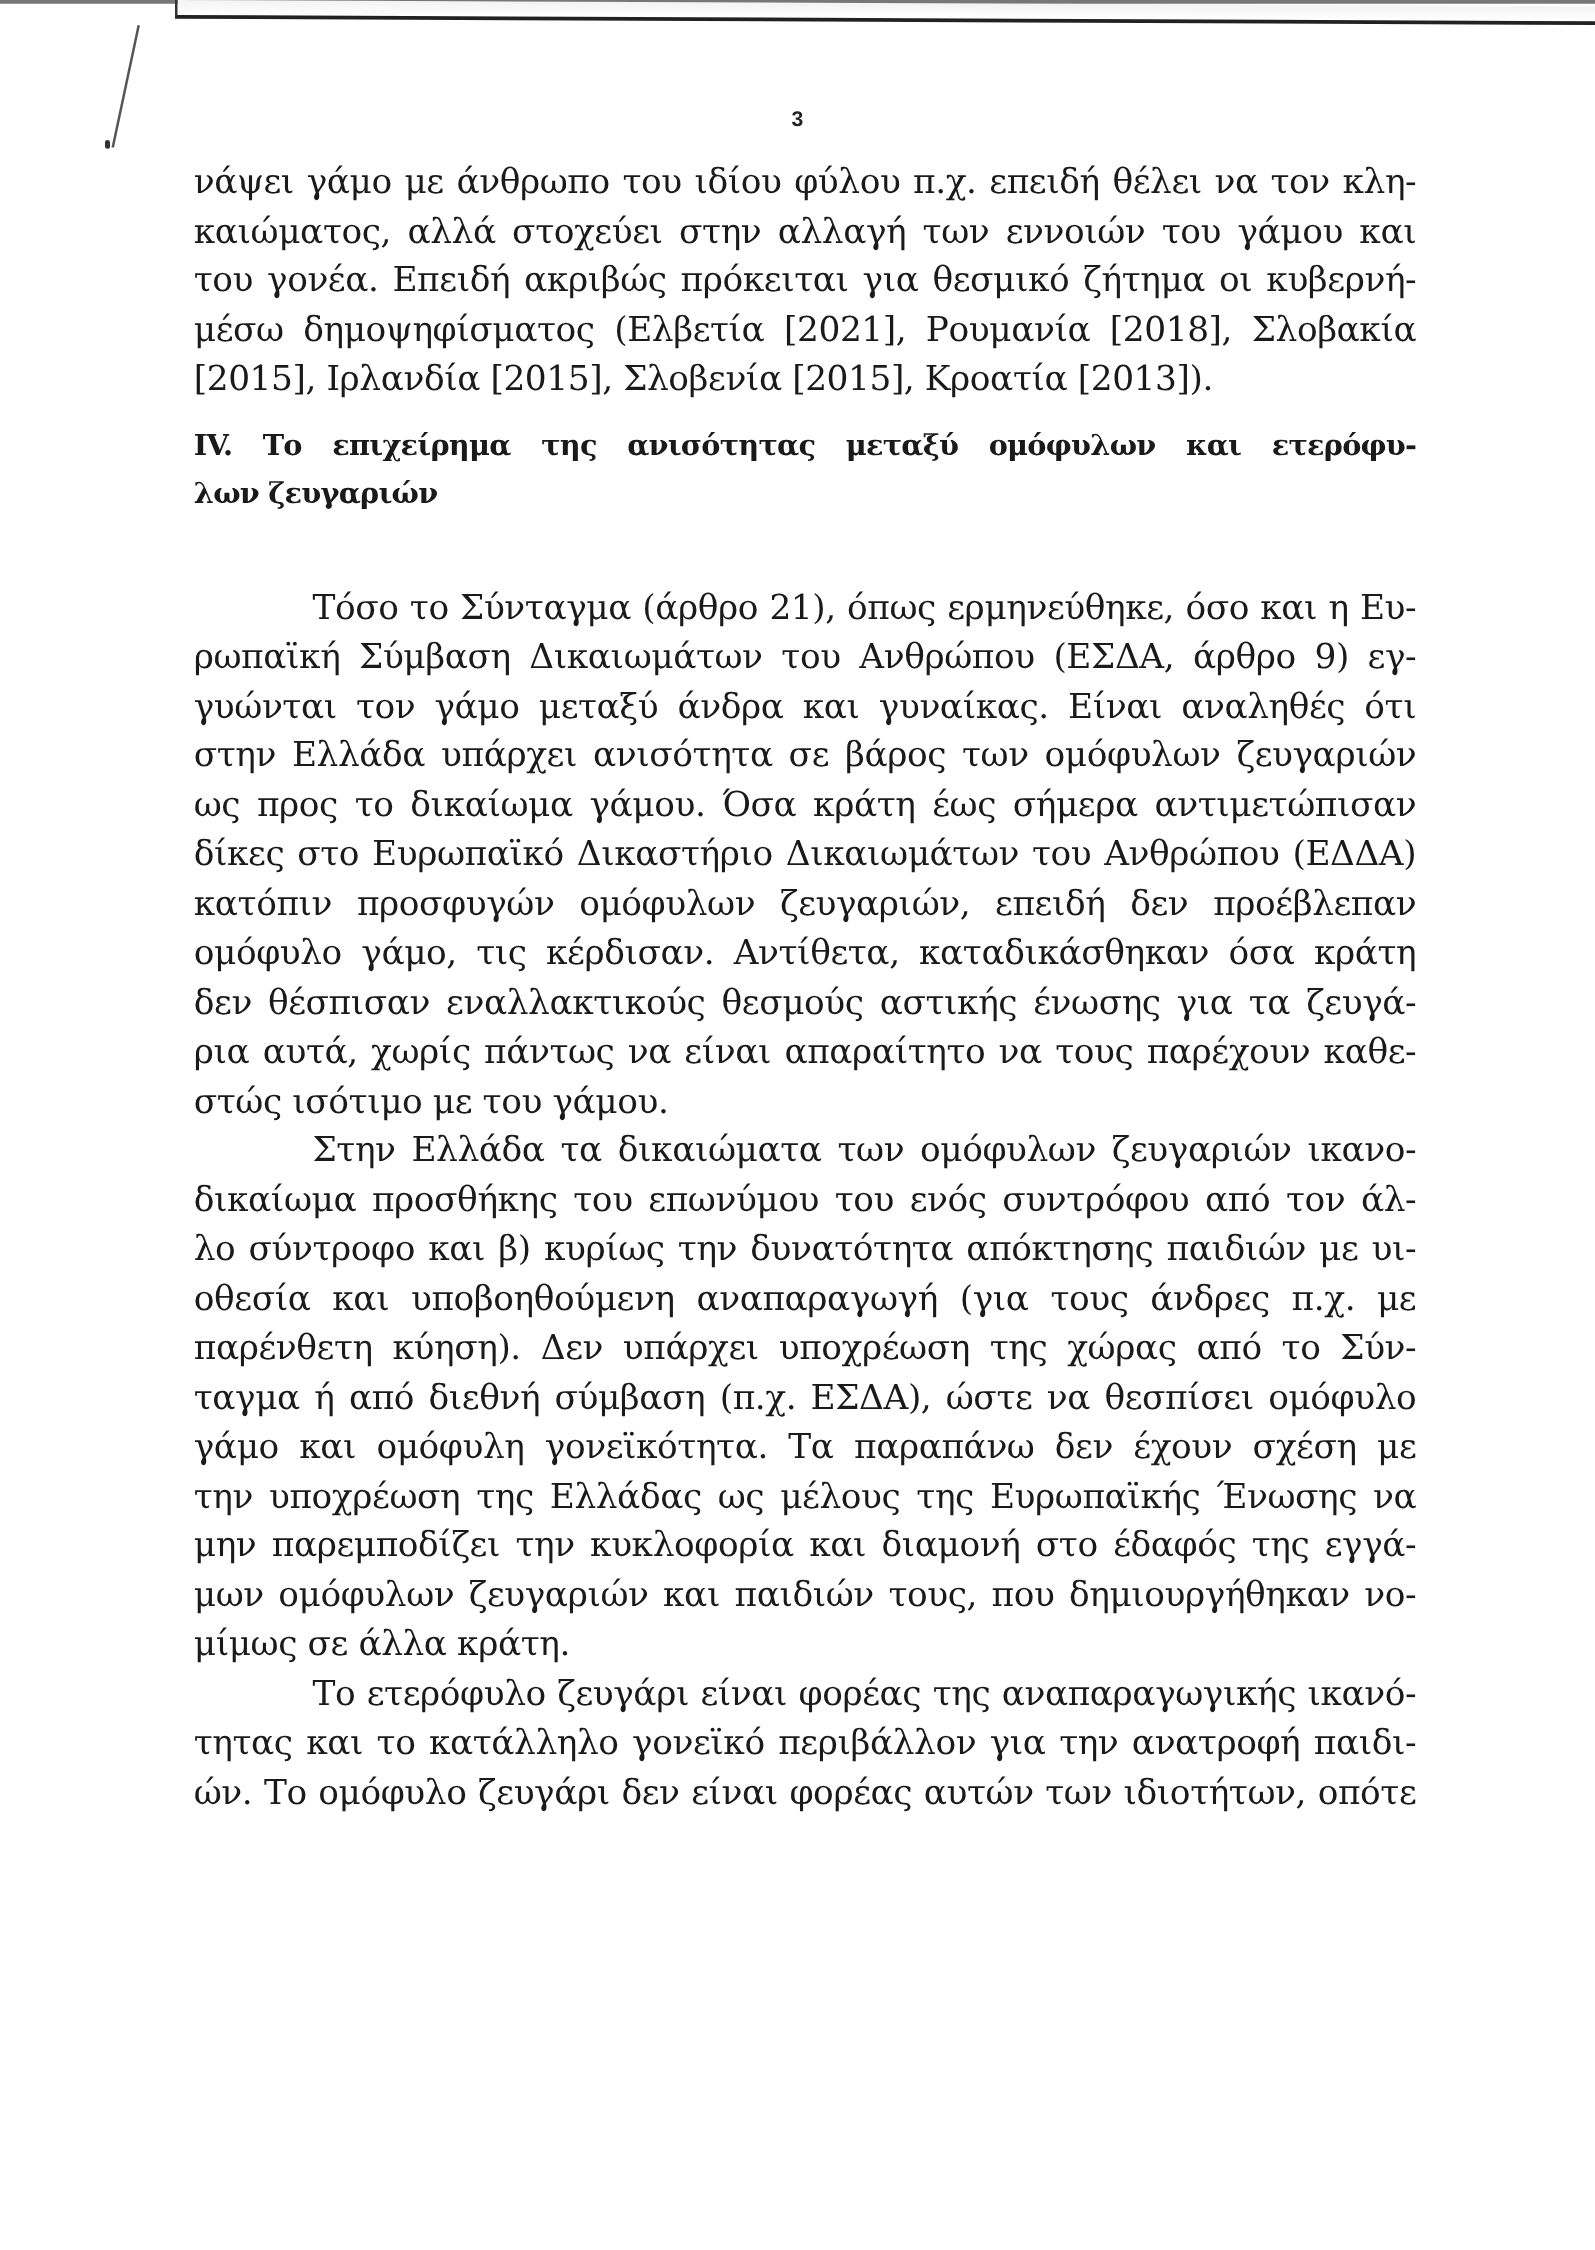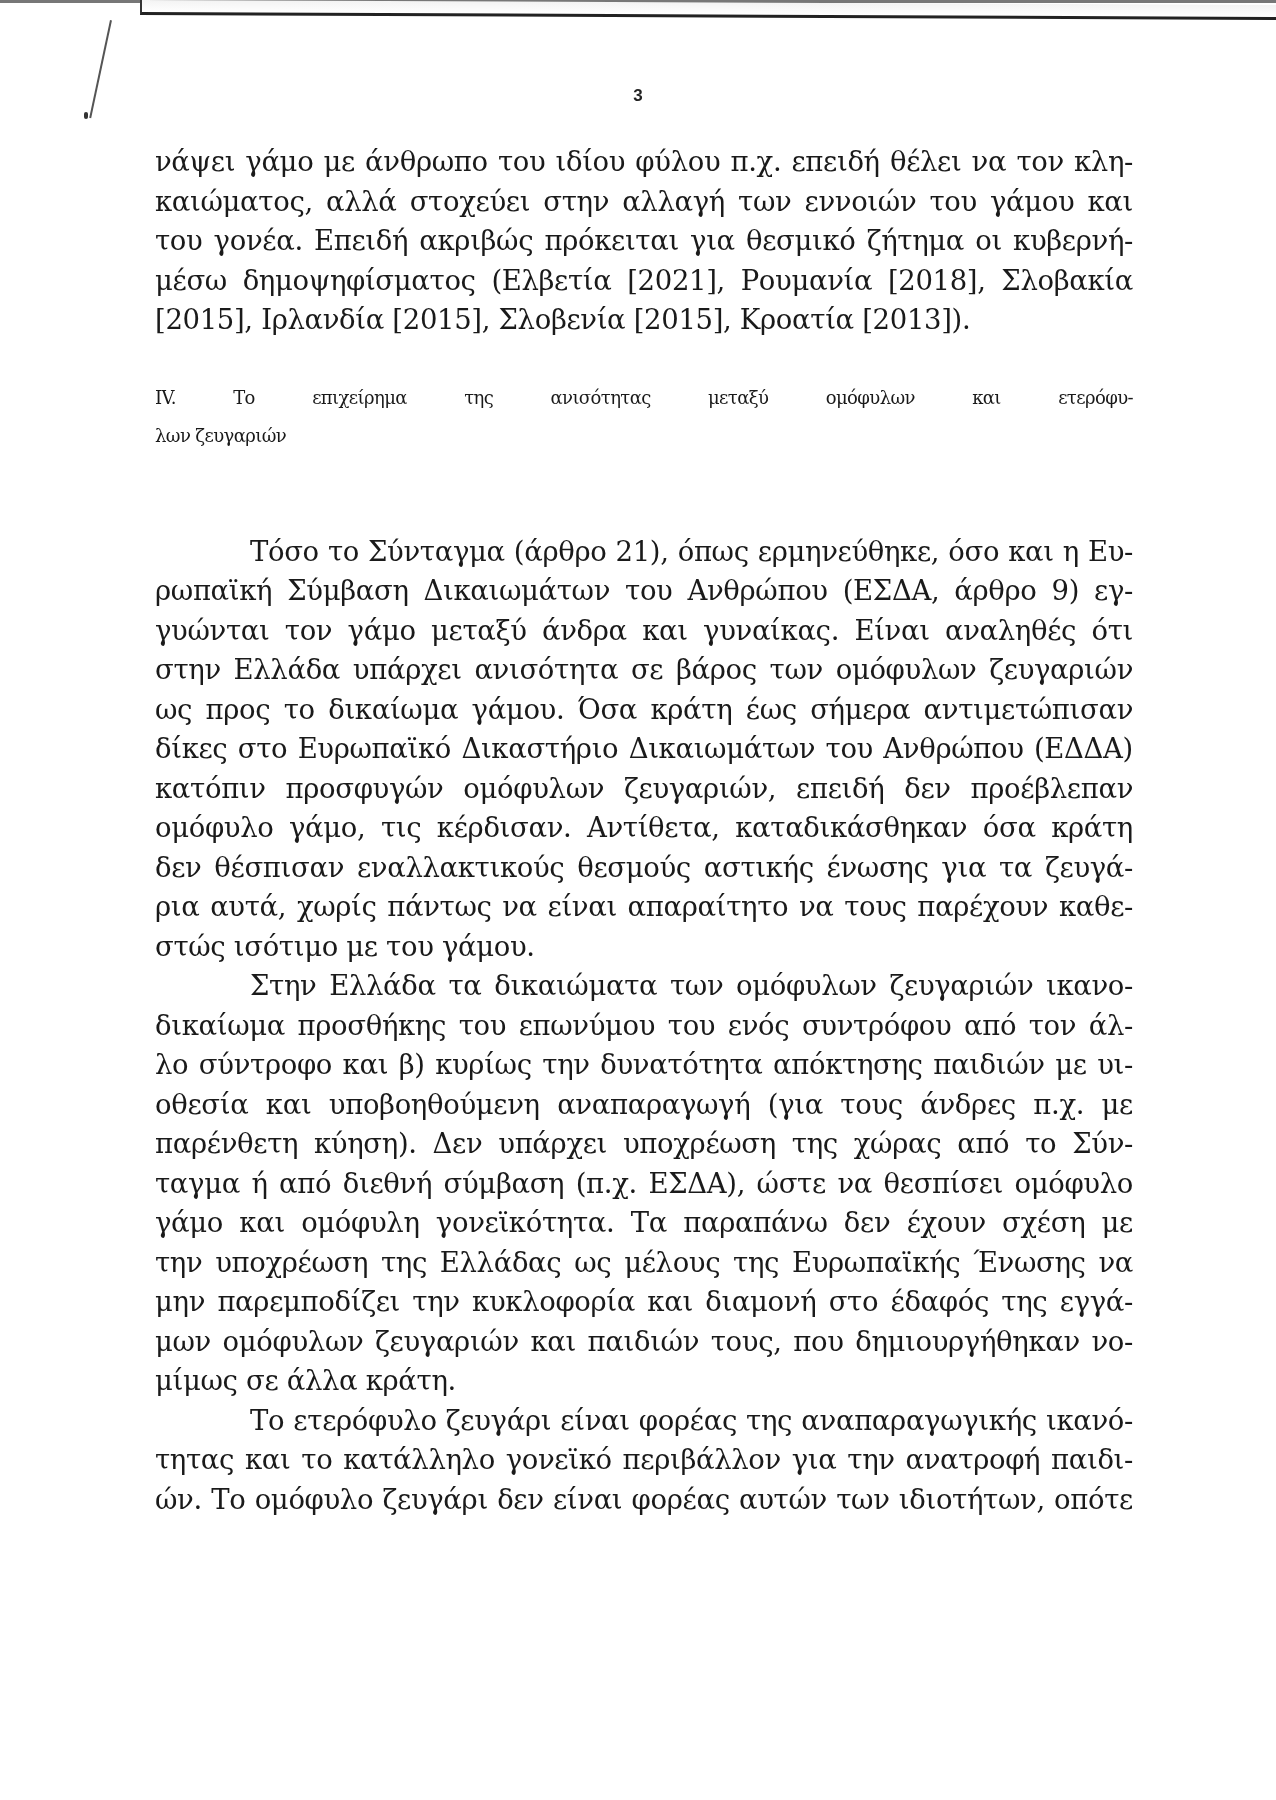--- a/index.html
+++ b/index.html
@@ -61,49 +61,49 @@
       top: 86px;
       text-align: center;
       font-family: "Liberation Sans", sans-serif;
       font-size: 17px;
       font-weight: bold;
       color: #222;
     }
     .content {
       position: absolute;
       left: 155px;
-      top: 142px;
+      top: 126px;
       width: 978px;
       font-size: 27.5px;
       line-height: 39.5px;
     }
     .line {
       display: block;
       white-space: nowrap;
       text-align: justify;
       text-align-last: justify;
       letter-spacing: -0.35px;
     }
     .line.last {
       text-align-last: left;
     }
     .line.indent {
       padding-left: 95px;
     }
     .heading {
-      margin-top: 39px;
-      font-weight: normal;
-      font-size: 18px;
+      margin-top: 14px;
+      font-weight: bold;
+      font-size: 23px;
       line-height: 38px;
     }
     .heading .line {
       letter-spacing: -0.6px;
     }
     .section-para {
-      margin-top: 77px;
+      margin-top: 53px;
     }
   </style>
 </head>
 <body>
 
 <div class="scan-top-gray"></div>
 <div class="scan-top-border"></div>
 <div class="scan-left-line"></div>
 <div class="scan-left-dot"></div>
 

